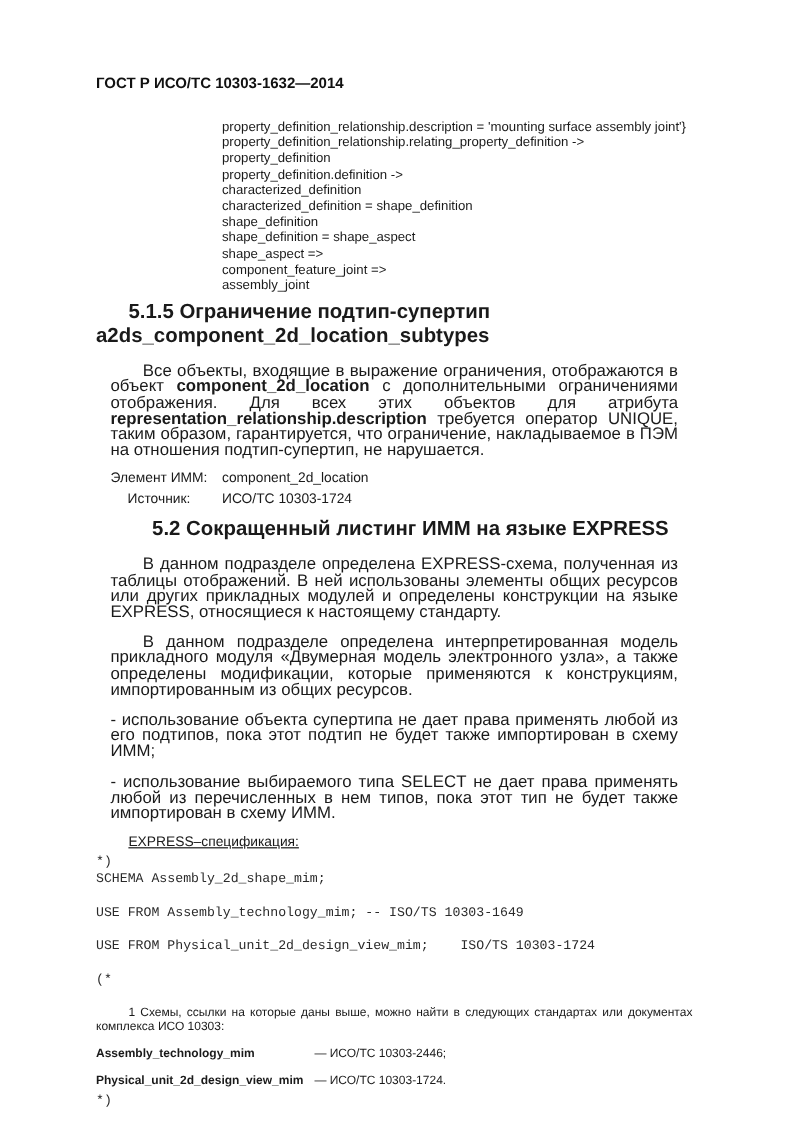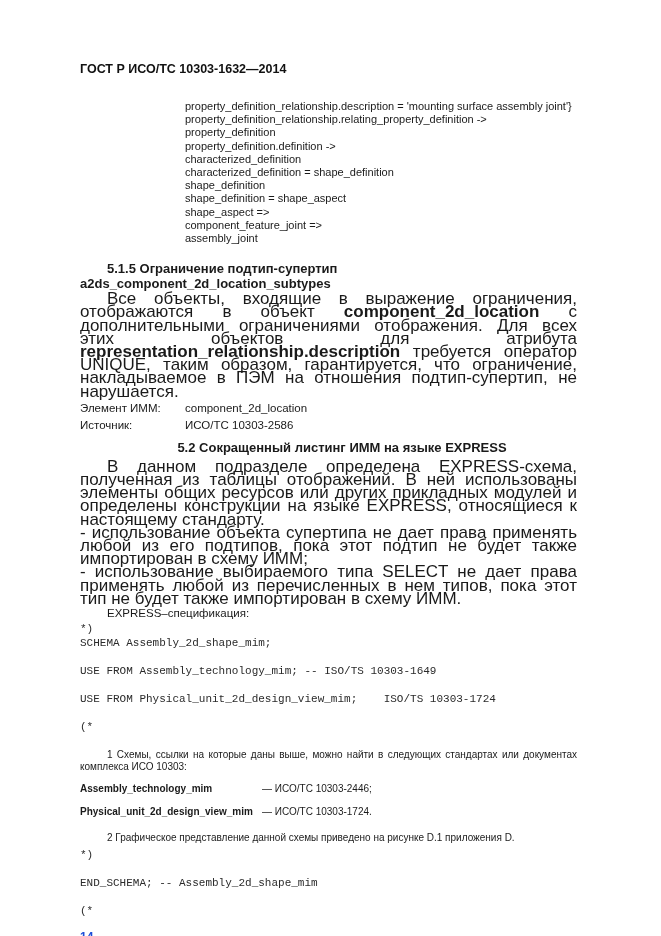--- a/index.html
+++ b/index.html
@@ -20,47 +20,48 @@
     color: #111;
   }
   pre.mapping {
     margin: 24px 0 0 105px;
     font-family: "Liberation Sans", "DejaVu Sans", sans-serif;
     font-size: 11px;
     line-height: 13.2px;
     white-space: pre;
   }
   .h-sub {
-    font-size: 13px;
+    font-size: 17px;
     font-weight: bold;
-    margin: 16px 0 1px 0;
+    margin: 5px 0 1px 0;
     text-indent: 27px;
   }
   .h-52 { margin-top: 8px; margin-bottom: 5px; text-align: center; }
   p.body {
-    margin: 0;
-    font-size: 17px;
+    margin: 12px;
+    font-size: 14px;
     line-height: 13.2px;
     text-align: justify;
     text-indent: 27px;
   }
   p.flush { text-indent: 0; }
   .kv-row {
     display: flex;
     font-size: 11.5px;
     line-height: 13px;
     margin-top: 4px;
+    text-align: center;
   }
   .kv-label { width: 105px; flex-shrink: 0; }
   .express-label-line {
     font-size: 11.5px;
     line-height: 13.2px;
     margin: 2px 0 0 27px;
   }
-  .express-label-line span { }
+  .express-label-line span { text-decoration: underline; }
   pre.mono {
     margin: 2px 0 0 0;
     font-family: "Liberation Mono", "DejaVu Sans Mono", monospace;
     font-size: 11px;
     line-height: 14px;
     white-space: pre;
     color: #2a2a2a;
   }
   pre.mono-end { margin-top: 4px; }
   .notes { font-size: 10px; line-height: 11.5px; }
@@ -111,26 +112,27 @@
   <div class="h-sub">5.1.5 Ограничение подтип-супертип a2ds_component_2d_location_subtypes</div>
 
   <p class="body"><span>Все объекты, входящие в выражение ограничения, отображаются в объект </span><b>component_2d_location</b><span> с дополнительными ограничениями отображения. Для всех этих объектов для атрибута </span><b>representation_relationship.description</b><span> требуется оператор UNIQUE, таким образом, гарантируется, что ограничение, накладываемое в ПЭМ на отношения подтип-супертип, не нарушается.</span></p>
 
   <div class="kv-row">
     <span class="kv-label">Элемент ИММ:</span>
     <span class="kv-value">component_2d_location</span>
   </div>
   <div class="kv-row">
     <span class="kv-label">Источник:</span>
-    <span class="kv-value">ИСО/ТС 10303-2586</span>
+    <span class="kv-value">ИСО/ТС 10303-1724</span>
   </div>
 
   <div class="h-sub h-52">5.2 Сокращенный листинг ИММ на языке EXPRESS</div>
 
   <p class="body">В данном подразделе определена EXPRESS-схема, полученная из таблицы отображений. В ней использованы элементы общих ресурсов или других прикладных модулей и определены конструкции на языке EXPRESS, относящиеся к настоящему стандарту.</p>
+  <p class="body">В данном подразделе определена интерпретированная модель прикладного модуля «Двумерная модель электронного узла», а также определены модификации, которые применяются к конструкциям, импортированным из общих ресурсов.</p>
   <p class="body flush">- использование объекта супертипа не дает права применять любой из его подтипов, пока этот подтип не будет также импортирован в схему ИММ;</p>
   <p class="body flush">- использование выбираемого типа SELECT не дает права применять любой из перечисленных в нем типов, пока этот тип не будет также импортирован в схему ИММ.</p>
 
   <div class="express-label-line"><span>EXPRESS–спецификация:</span></div>
 
   <pre class="mono">*)
 SCHEMA Assembly_2d_shape_mim;
 
 USE FROM Assembly_technology_mim; -- ISO/TS 10303-1649
 
@@ -141,21 +143,20 @@
   <div class="notes">
     <p class="note">1 Схемы, ссылки на которые даны выше, можно найти в следующих стандартах или документах комплекса ИСО 10303:</p>
     <div class="def-row">
       <span class="def-term">Assembly_technology_mim</span>
       <span class="def-value">—  ИСО/ТС  10303-2446;</span>
     </div>
     <div class="def-row">
       <span class="def-term">Physical_unit_2d_design_view_mim</span>
       <span class="def-value">—  ИСО/ТС  10303-1724.</span>
     </div>
-    <p class="note note-2">2 Графическое представление данной схемы приведено на рисунке D.1 приложения D.</p>
   </div>
 
   <pre class="mono mono-end">*)
 
 END_SCHEMA; -- Assembly_2d_shape_mim
 
 (*</pre>
 
   <div class="page-number">14</div>
 

